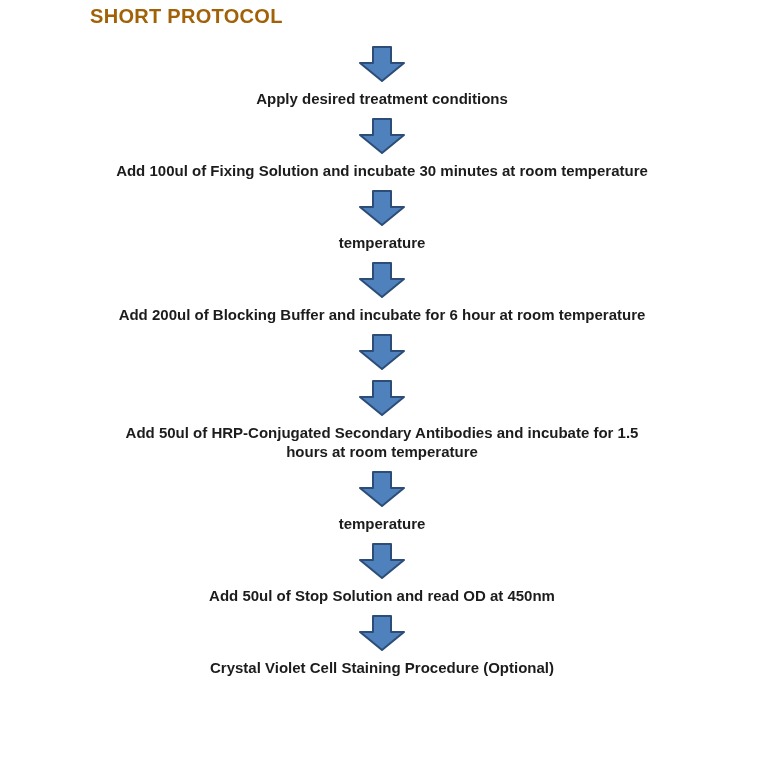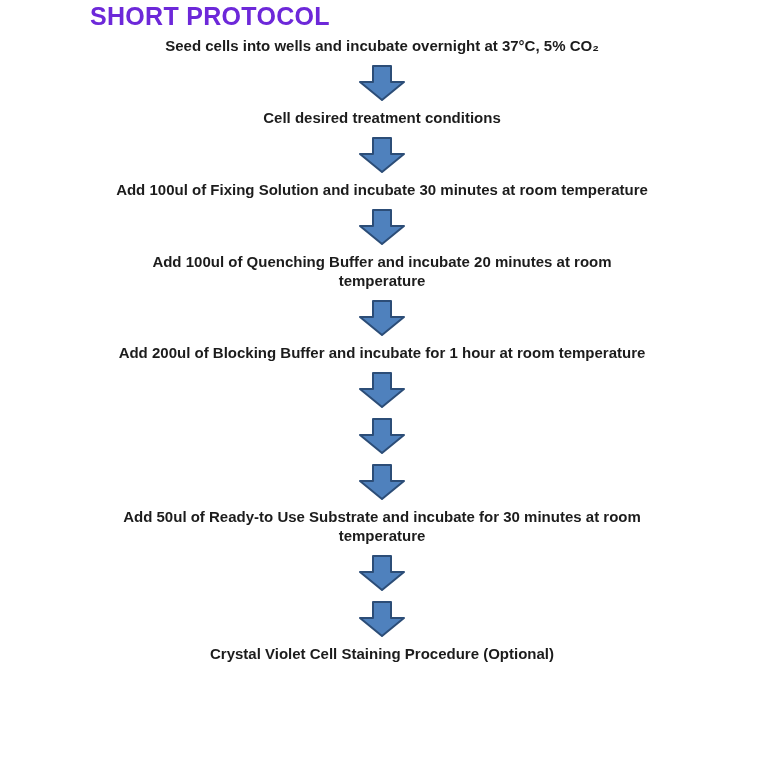--- a/index.html
+++ b/index.html
@@ -13,25 +13,25 @@
     overflow: hidden;
     font-family: "Liberation Sans", sans-serif;
     color: #1c1c1c;
   }
   .page {
     width: 764px;
     height: 764px;
     background: #ffffff;
   }
   .title {
-    margin: 4px 0 8px 90px;
-    font-size: 25px;
+    margin: 4px 0 18px 90px;
+    font-size: 20px;
     line-height: 24px;
     font-weight: bold;
-    color: #6d28d9;
+    color: #a16207;
     letter-spacing: 0.3px;
   }
   .flow {
     display: block;
     text-align: center;
   }
   .step {
     font-size: 15px;
     line-height: 19px;
     font-weight: bold;
@@ -54,64 +54,66 @@
     stroke-width: 2;
     stroke-linejoin: round;
   }
 </style>
 </head>
 <body>
 
 <div class="page">
   <h1 class="title">SHORT PROTOCOL</h1>
   <div class="flow">
-      <div class="step">
-        <div class="step-line">Seed cells into wells and incubate overnight at 37°C, 5% CO₂</div>
-      </div>
       <svg viewBox="0 0 46 36" class="arrow">
         <polygon points="14,1 32,1 32,17 45,17 23,35 1,17 14,17"></polygon>
       </svg>
       <div class="step">
-        <div class="step-line">Cell desired treatment conditions</div>
+        <div class="step-line">Apply desired treatment conditions</div>
       </div>
       <svg viewBox="0 0 46 36" class="arrow">
         <polygon points="14,1 32,1 32,17 45,17 23,35 1,17 14,17"></polygon>
       </svg>
       <div class="step">
         <div class="step-line">Add 100ul of Fixing Solution and incubate 30 minutes at room temperature</div>
       </div>
       <svg viewBox="0 0 46 36" class="arrow">
         <polygon points="14,1 32,1 32,17 45,17 23,35 1,17 14,17"></polygon>
       </svg>
       <div class="step">
-        <div class="step-line">Add 100ul of Quenching Buffer and incubate 20 minutes at room</div>
         <div class="step-line">temperature</div>
       </div>
       <svg viewBox="0 0 46 36" class="arrow">
         <polygon points="14,1 32,1 32,17 45,17 23,35 1,17 14,17"></polygon>
       </svg>
       <div class="step">
-        <div class="step-line">Add 200ul of Blocking Buffer and incubate for 1 hour at room temperature</div>
+        <div class="step-line">Add 200ul of Blocking Buffer and incubate for 6 hour at room temperature</div>
       </div>
       <svg viewBox="0 0 46 36" class="arrow">
         <polygon points="14,1 32,1 32,17 45,17 23,35 1,17 14,17"></polygon>
       </svg>
       <svg viewBox="0 0 46 36" class="arrow">
         <polygon points="14,1 32,1 32,17 45,17 23,35 1,17 14,17"></polygon>
       </svg>
+      <div class="step">
+        <div class="step-line">Add 50ul of HRP-Conjugated Secondary Antibodies and incubate for 1.5</div>
+        <div class="step-line">hours at room temperature</div>
+      </div>
       <svg viewBox="0 0 46 36" class="arrow">
         <polygon points="14,1 32,1 32,17 45,17 23,35 1,17 14,17"></polygon>
       </svg>
       <div class="step">
-        <div class="step-line">Add 50ul of Ready-to Use Substrate and incubate for 30 minutes at room</div>
         <div class="step-line">temperature</div>
       </div>
       <svg viewBox="0 0 46 36" class="arrow">
         <polygon points="14,1 32,1 32,17 45,17 23,35 1,17 14,17"></polygon>
       </svg>
+      <div class="step">
+        <div class="step-line">Add 50ul of Stop Solution and read OD at 450nm</div>
+      </div>
       <svg viewBox="0 0 46 36" class="arrow">
         <polygon points="14,1 32,1 32,17 45,17 23,35 1,17 14,17"></polygon>
       </svg>
       <div class="step">
         <div class="step-line">Crystal Violet Cell Staining Procedure (Optional)</div>
       </div>
     </div>
 </div>
 
 </body></html>

